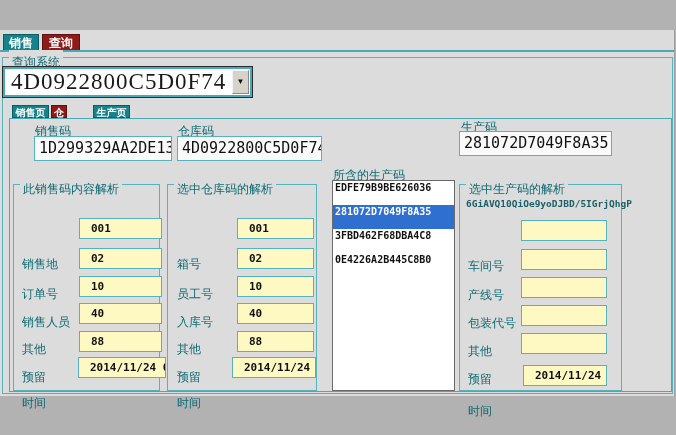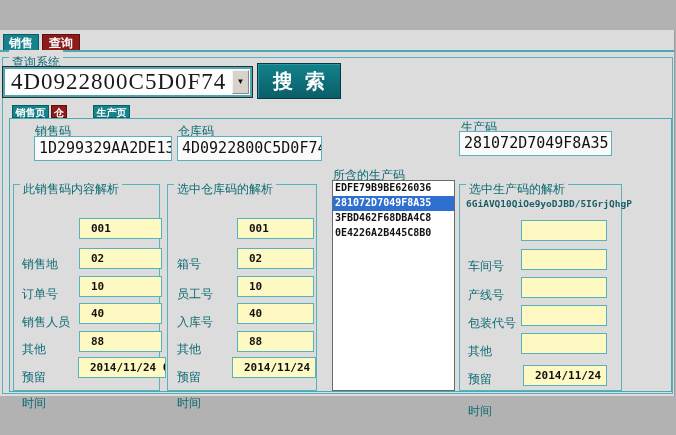--- a/index.html
+++ b/index.html
@@ -66,21 +66,21 @@
             font-family:"DejaVu Sans Mono", monospace; font-size:11px; font-weight:bold;
             color:#111; line-height:19px; padding-left:11px; white-space:nowrap; overflow:hidden; }
 
   .codestr { position:absolute; font-family:"DejaVu Sans Mono", monospace; font-size:9.5px;
              font-weight:bold; color:#1c5f66; white-space:nowrap; }
 
   
   .listbox { position:absolute; left:332px; top:150px; width:123px; height:211px;
              background:#fff; border:1px solid #6a6a6a; overflow:hidden;
              font-family:"DejaVu Sans Mono", monospace; font-size:10px; font-weight:bold; }
-  .listbox .li { height:15px; line-height:13px; padding-left:2px; color:#111;
+  .listbox .li { height:24px; line-height:13px; padding-left:2px; color:#111;
                  white-space:nowrap; cursor:default; }
   .listbox .li.sel { background:#2f6fd0; color:#fff; }
 </style>
 </head>
 <body>
 
 <div class="window">
 
   <div class="tab teal" style="left:3px;top:4px;width:36px">销售</div>
   <div class="tab maroon" style="left:42px;top:4px;width:38px">查询</div>
@@ -90,21 +90,20 @@
     <span class="gtitle">查询系统</span>
   </div>
 
   <div class="combo">
     <span class="combo-val">4D0922800C5D0F74</span>
     <span class="combo-btn">
       <span class="arr">▼</span>
     </span>
   </div>
 
-  <div class="btn-search">搜索</div>
 
   <div class="hint">这是仓库码</div>
 
   <div class="ptab teal" style="left:12px;width:37px">销售页</div>
   <div class="ptab maroon" style="left:51px;width:16px">仓库页</div>
   <div class="ptab teal" style="left:93px;width:37px">生产页</div>
 
   <div class="panel"></div>
 
   <div class="clabel" style="left:35px;top:93px">销售码</div>

